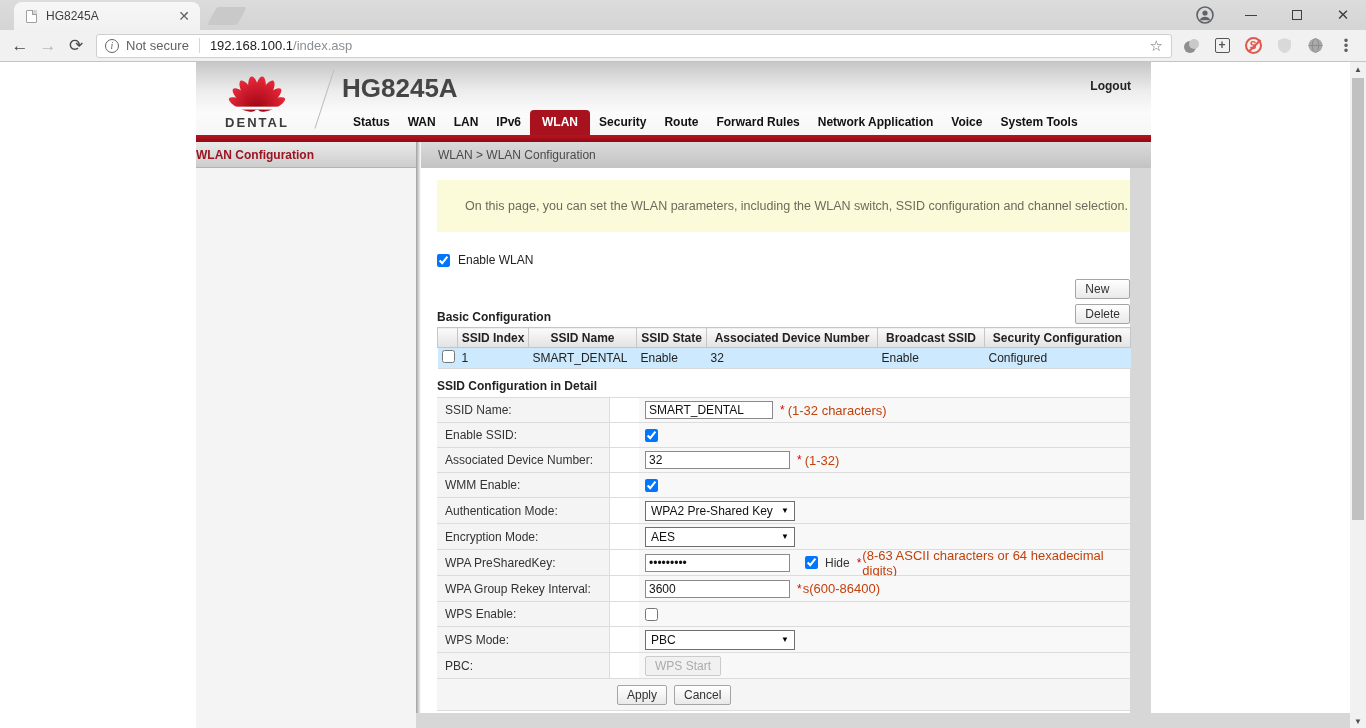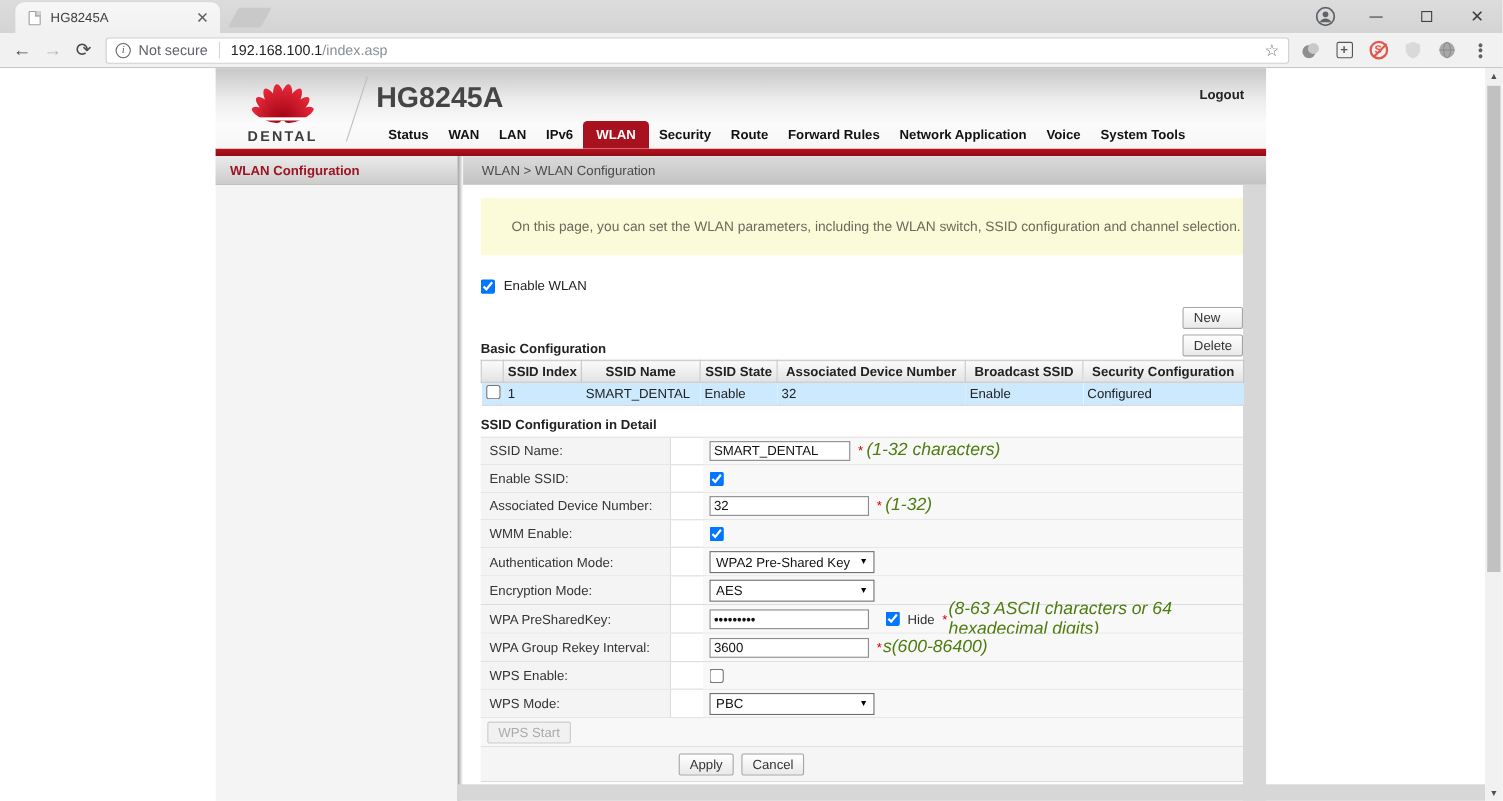--- a/index.html
+++ b/index.html
@@ -71,21 +71,21 @@
   .logout { position:absolute; right:20px; top:17px; font-size:12px; font-weight:bold; color:#222; }
   .nav { position:absolute; left:148px; bottom:0; display:flex; align-items:flex-end; }
   .navtab { display:block; padding:4px 9px 6px; font-size:12px; font-weight:bold; color:#111;
     white-space:nowrap; }
   .navtab.active { background:#A8111E; color:#fff; border-radius:4px 4px 0 0; padding:5px 12px 6px; }
   #redbar { height:7px; background:linear-gradient(#BA141F,#8E0A14); }
 
   #contentrow { display:flex; height:586px; }
   #sidebar { width:220px; background:#F4F4F4; }
   .side-hd { height:26px; background:linear-gradient(#EAEAEA,#CDCDCD); border-bottom:1px solid #B3B3B3;
-    display:flex; align-items:center; padding-left:13px; font-size:12px; font-weight:bold; color:#9C1421; }
+    display:flex; align-items:center; padding-left:0; font-size:12px; font-weight:bold; color:#9C1421; }
   #mainarea { flex:1; position:relative; background:#fff; }
   .main-divider { position:absolute; left:0; top:0; bottom:0; width:5px;
     background:linear-gradient(to right,#9F9F9F,#E3E3E3 70%,#FFF); }
   .crumbbar { height:26px; background:linear-gradient(#DADADA,#C3C3C3); display:flex; align-items:center;
     padding-left:22px; font-size:12px; color:#4A4A4A; }
   .right-gutter { position:absolute; right:0; top:26px; bottom:0; width:21px; background:#D7D7D7; }
   #bottomband { position:absolute; left:416px; top:651px; width:934px; height:15px; background:#D7D7D7; }
 
   #form { position:relative; margin:12px 21px 0 21px; width:693px; }
   .notice { height:52px; background:#FBFBD9; display:flex; align-items:center; padding-left:28px;
@@ -113,21 +113,21 @@
     border-right:1px solid #DCDCDC; font-size:12px; color:#333; }
   .fvalue { flex:1; padding-left:6px; display:flex; align-items:center; gap:7px; background:#F8F8F8;
     font-size:12px; color:#333; }
   .tin { height:18px; border:1px solid #8A8A8A; background:#fff; font-size:12px; padding:0 3px;
     font-family:"Liberation Sans",sans-serif; color:#111; }
   .w128 { width:128px; } .w145 { width:145px; }
   .sel { width:150px; height:20px; background:#fff; border:1px solid #6F6F6F; display:flex;
     align-items:center; justify-content:space-between; padding:0 5px; font-size:12px; color:#111; }
   .sel .arr { font-size:8px; color:#000; }
   .req { color:#E00000; font-size:12px; }
-  .hint { color:#4d7c0f; font-size:16px; margin-left:-4px;font-style:italic; }
+  .hint { color:#c2410c; font-size:13px; margin-left:-4px; }
   .ffooter { height:32px; background:#F5F5F5; border-bottom:1px solid #DCDCDC; display:flex;
     align-items:center; padding-left:180px; gap:7px; }
 </style>
 </head>
 <body>
 
 <div id="tabstrip">
   <div class="chrome-tab">
     <span class="tab-doc"></span>
     <span class="tab-title">HG8245A</span>
@@ -394,20 +394,21 @@
             <div class="frow tall">
               <div class="flabel">WPS Mode:</div>
               <div class="fvalue">
                 <span class="sel">
                   <span>PBC</span>
                   <span class="arr">▼</span>
                 </span>
               </div>
             </div>
             <div class="frow tall">
+              <div class="flabel">PBC:</div>
               <div class="fvalue">
                 <span class="btn disabled">WPS Start</span>
               </div>
             </div>
             <div class="ffooter">
               <span class="btn">Apply</span>
               <span class="btn">Cancel</span>
             </div>
           </div>
         </div>

